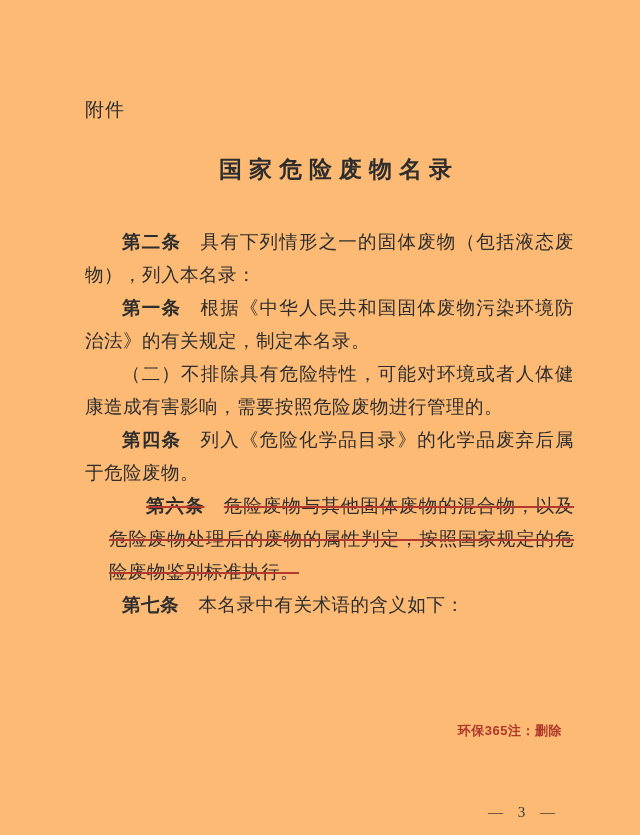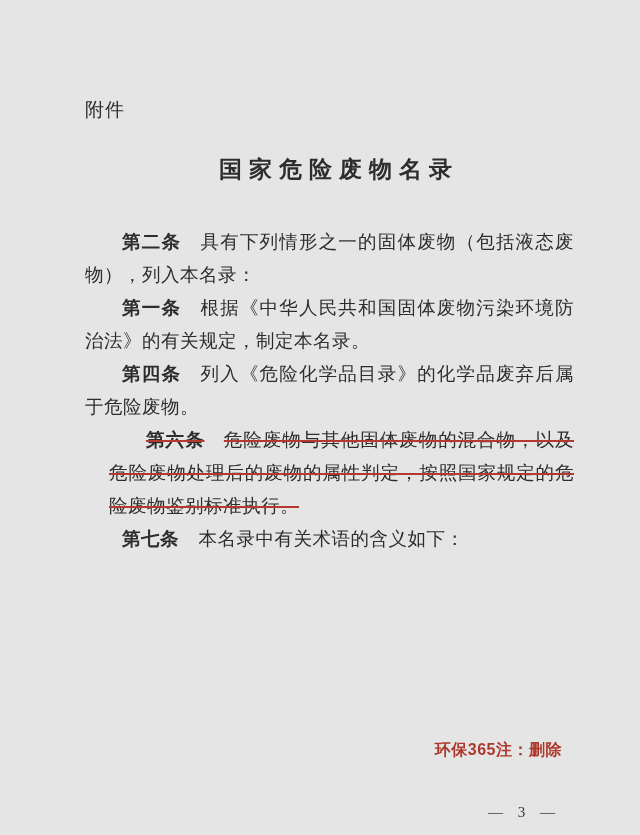--- a/index.html
+++ b/index.html
@@ -50,49 +50,50 @@
     font-weight: bold;
     margin-right: 1.05em;
   }
   .struck {
     text-decoration: line-through;
     text-decoration-thickness: 2.2px;
     margin-left: 24px;
   }
   .annotation {
     position: absolute;
-    top: 740px;
+    top: 722px;
     right: 78px;
     font-family: "Liberation Sans", "DejaVu Sans", sans-serif;
     font-weight: bold;
-    font-size: 16px;
+    font-size: 13px;
     letter-spacing: 0.5px;
     white-space: nowrap;
   }
   .page-number {
     position: absolute;
     top: 804px;
     right: 84px;
     font-size: 15px;
     letter-spacing: 1px;
     word-spacing: 9px;
     color: #3a3a3a;
     white-space: nowrap;
   }
 </style>
 </head>
 <body>
 
-<div class="page" style="background: #e5e5e5; color: rgb(45, 45, 45);">
+<div class="page" style="background: #fdba74; color: rgb(45, 45, 45);">
   <div class="content">
     <div class="attachment">附件</div>
     <div class="doc-title">国家危险废物名录</div>
     <div class="doc-body" id="doc-body">
         <p class="para"><span class="art-label">第二条</span><span>具有下列情形之一的固体废物（包括液态废物），列入本名录：</span></p>
         <p class="para"><span class="art-label">第一条</span><span>根据《中华人民共和国固体废物污染环境防治法》的有关规定，制定本名录。</span></p>
+        <p class="para"><span>（二）不排除具有危险特性，可能对环境或者人体健康造成有害影响，需要按照危险废物进行管理的。</span></p>
         <p class="para"><span class="art-label">第四条</span><span>列入《危险化学品目录》的化学品废弃后属于危险废物。</span></p>
         <p class="para struck" style="text-decoration-color: rgb(181, 57, 47);"><span class="art-label">第六条</span><span>危险废物与其他固体废物的混合物，以及危险废物处理后的废物的属性判定，按照国家规定的危险废物鉴别标准执行。</span></p>
         <p class="para"><span class="art-label">第七条</span><span>本名录中有关术语的含义如下：</span></p>
       </div>
   </div>
   <div class="annotation" style="color: rgb(173, 55, 43);">环保365注：删除</div>
   <div class="page-number">— 3 —</div>
 </div>
 
 </body></html>

